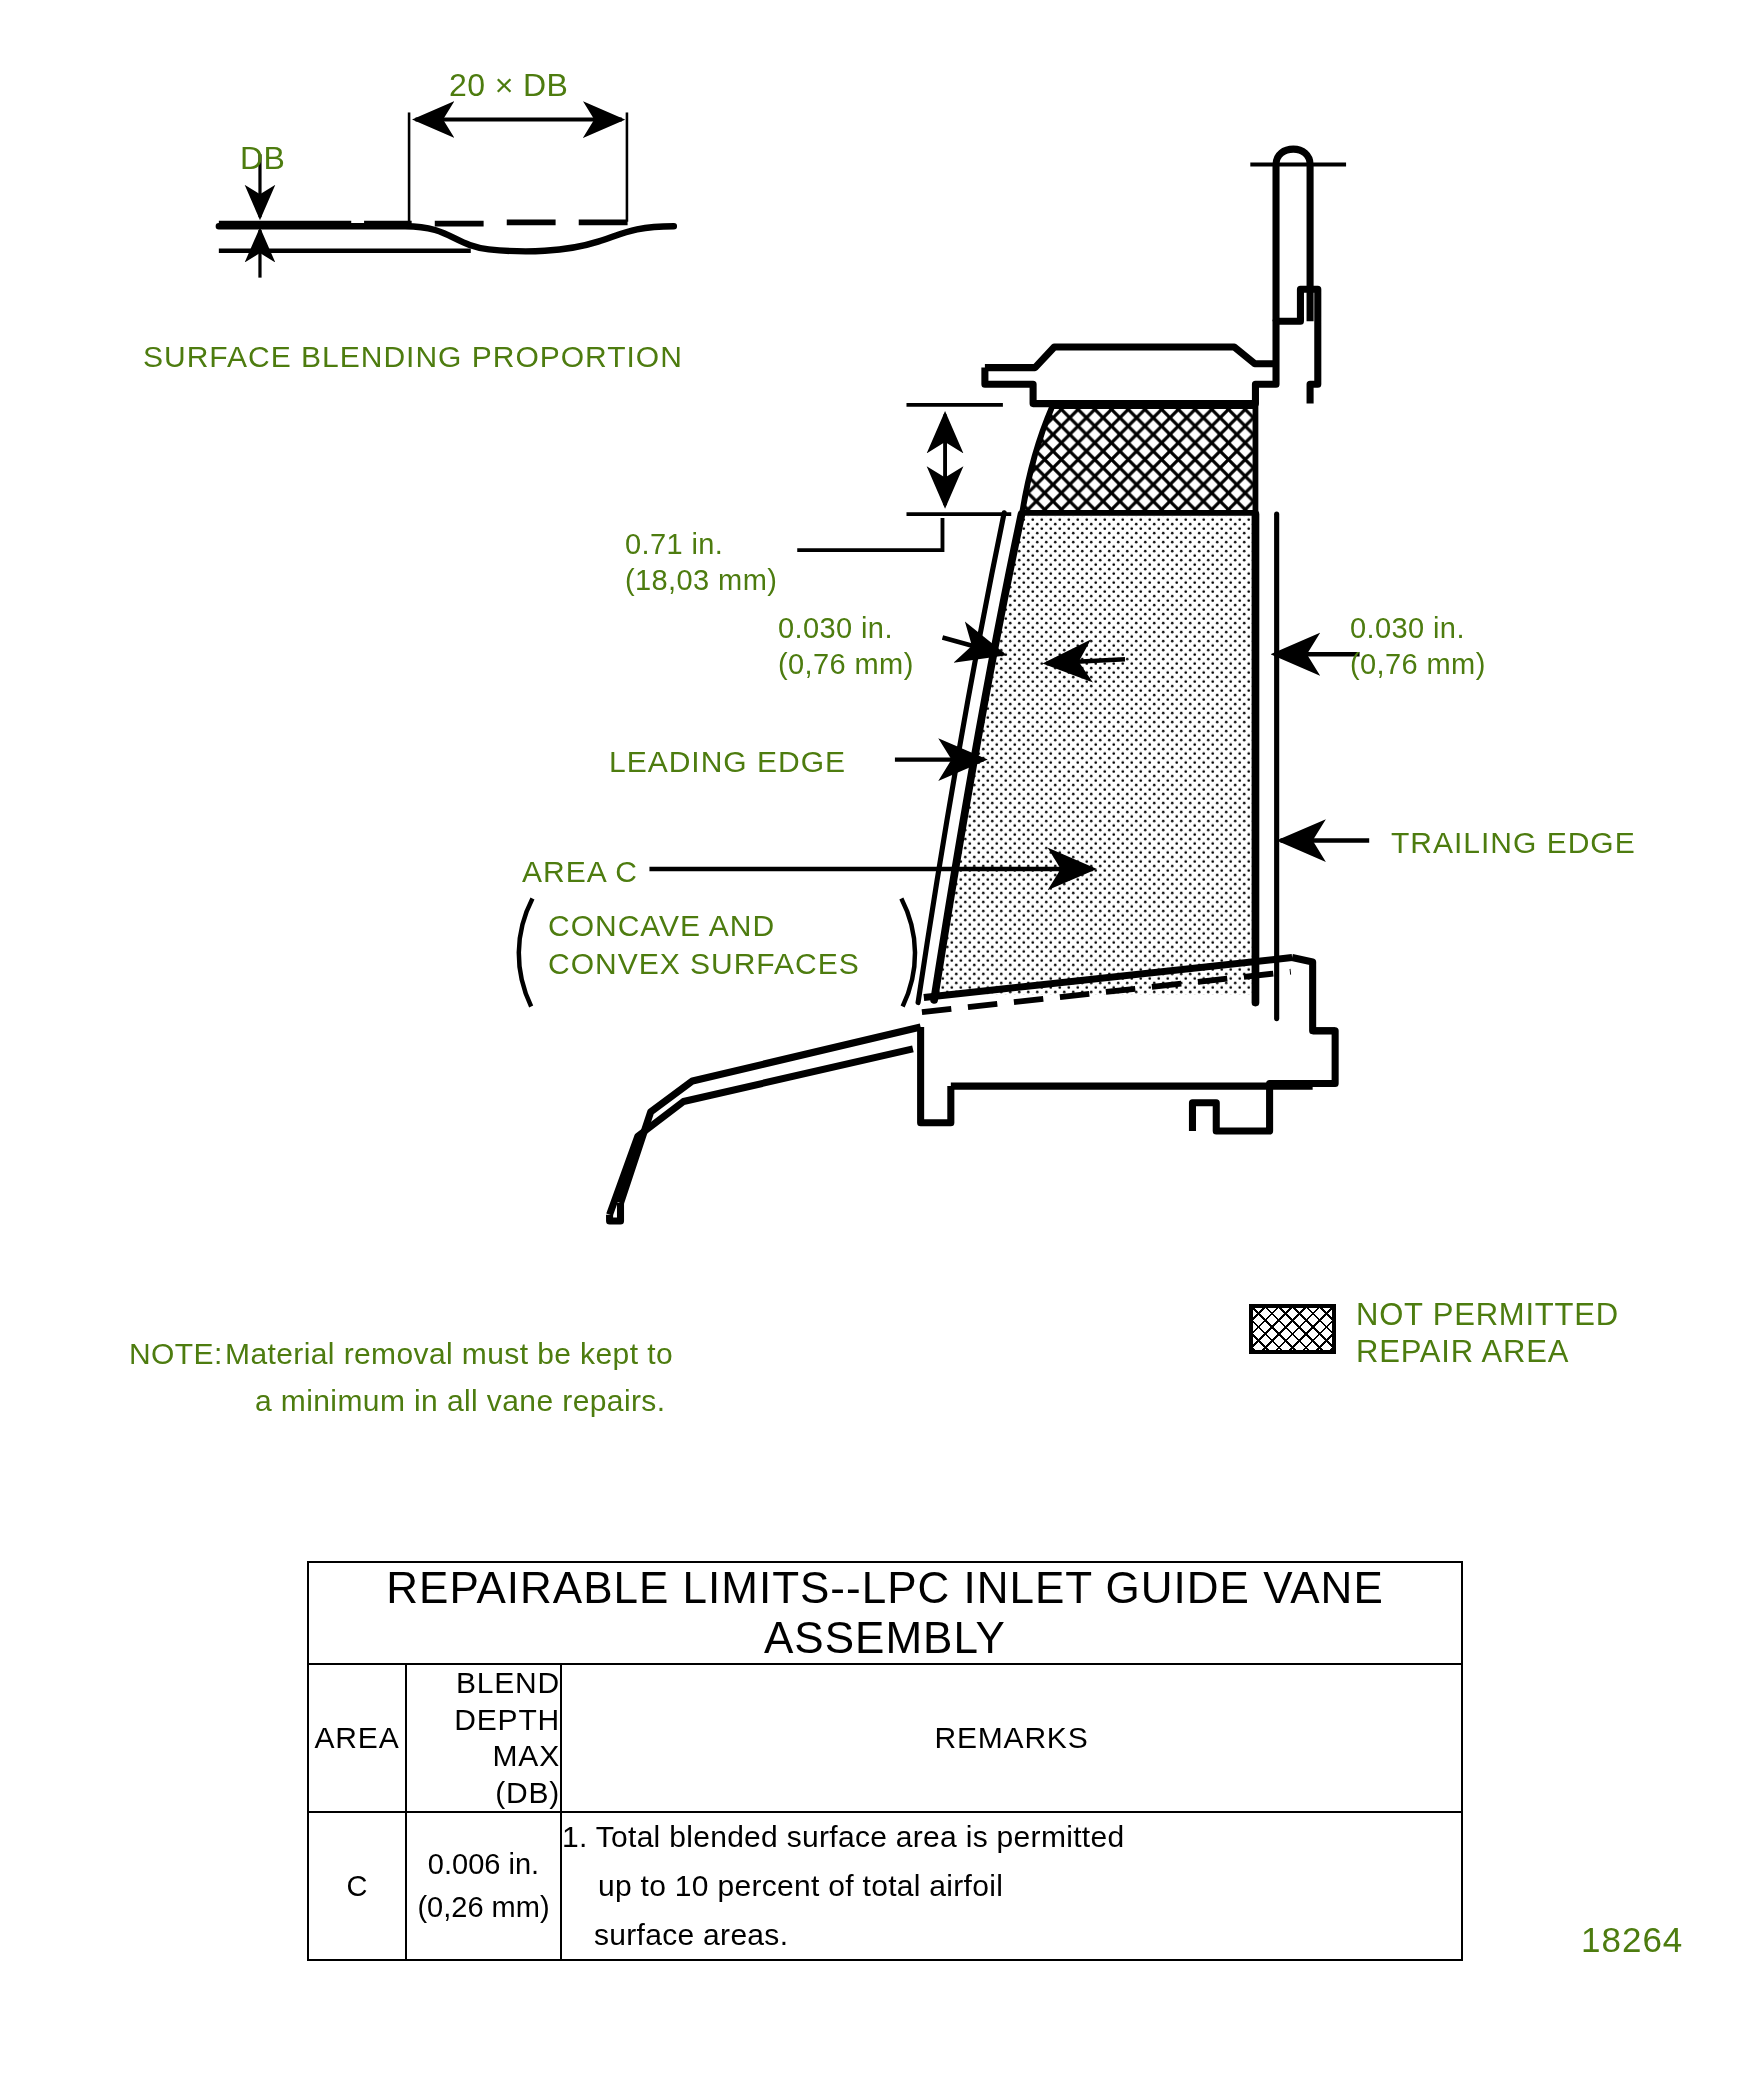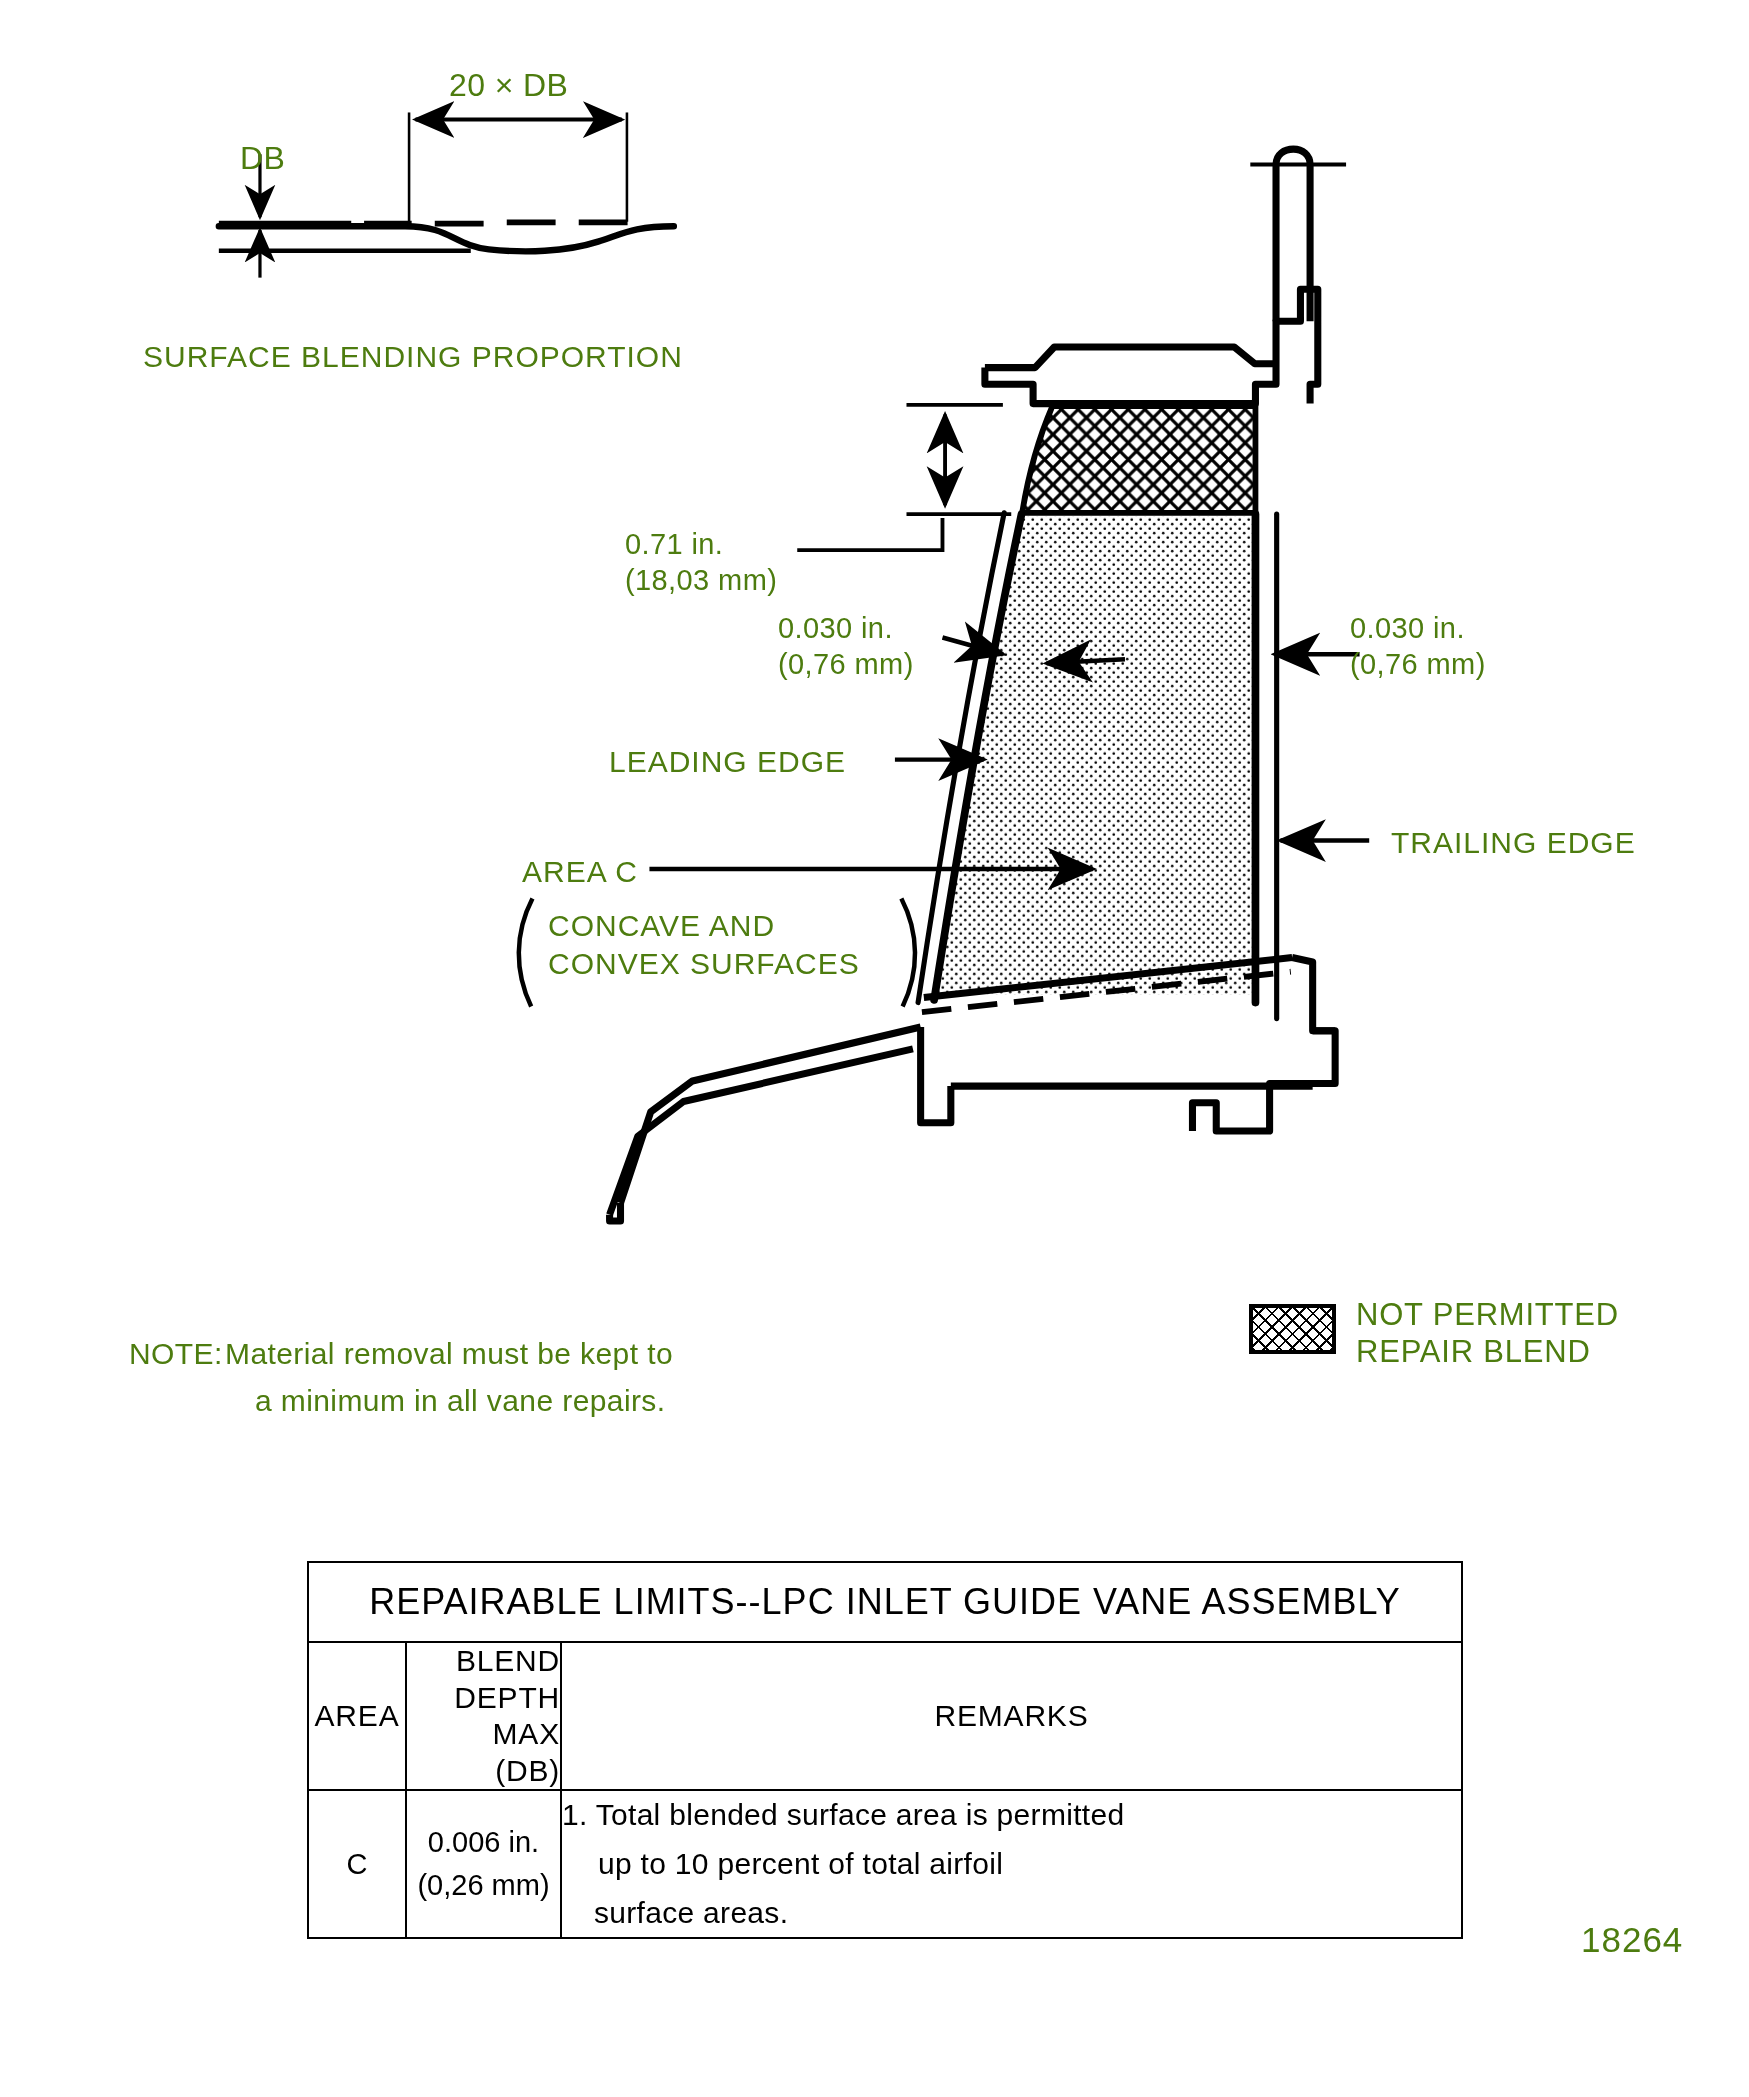--- a/index.html
+++ b/index.html
@@ -56,21 +56,21 @@
   }
   #limits-table td, #limits-table th {
     border: 2.6px solid #000;
     padding: 0;
     vertical-align: middle;
     font-weight: normal;
     color: #000;
   }
   .tbl-title {
     text-align: center;
-    font-size: 36px;
+    font-size: 44px;
     letter-spacing: 1px;
     height: 78px;
   }
   .tbl-head {
     text-align: center;
     font-size: 30px;
     letter-spacing: 0.8px;
     line-height: 1.22;
     height: 135px;
   }
@@ -251,21 +251,21 @@
   <div class="txt caps" style="left:522px; top:854px;">AREA C</div>
   <div class="txt caps" style="left:548px; top:908px;">CONCAVE AND</div>
   <div class="txt caps" style="left:548px; top:946px;">CONVEX SURFACES</div>
 
   <div class="txt note" style="left:129px; top:1336px;">NOTE:</div>
   <div class="txt note" style="left:225px; top:1336px;">Material removal must be kept to</div>
   <div class="txt note" style="left:255px; top:1383px;">a minimum in all vane repairs.</div>
 
   <div id="legend-swatch"></div>
   <div class="txt legend" style="left:1356px; top:1296px;">NOT PERMITTED</div>
-  <div class="txt legend" style="left:1356px; top:1333px;">REPAIR BLEND</div>
+  <div class="txt legend" style="left:1356px; top:1333px;">REPAIR AREA</div>
 
   <table id="limits-table">
     <tbody>
         <tr>
       <td class="tbl-title" colspan="3">REPAIRABLE LIMITS--LPC INLET GUIDE VANE ASSEMBLY</td>
     </tr>
     <tr>
       <th class="tbl-head col-area">AREA</th>
       <th class="tbl-head col-blend">
         <div style="text-align:right; padding-left:20px;">

